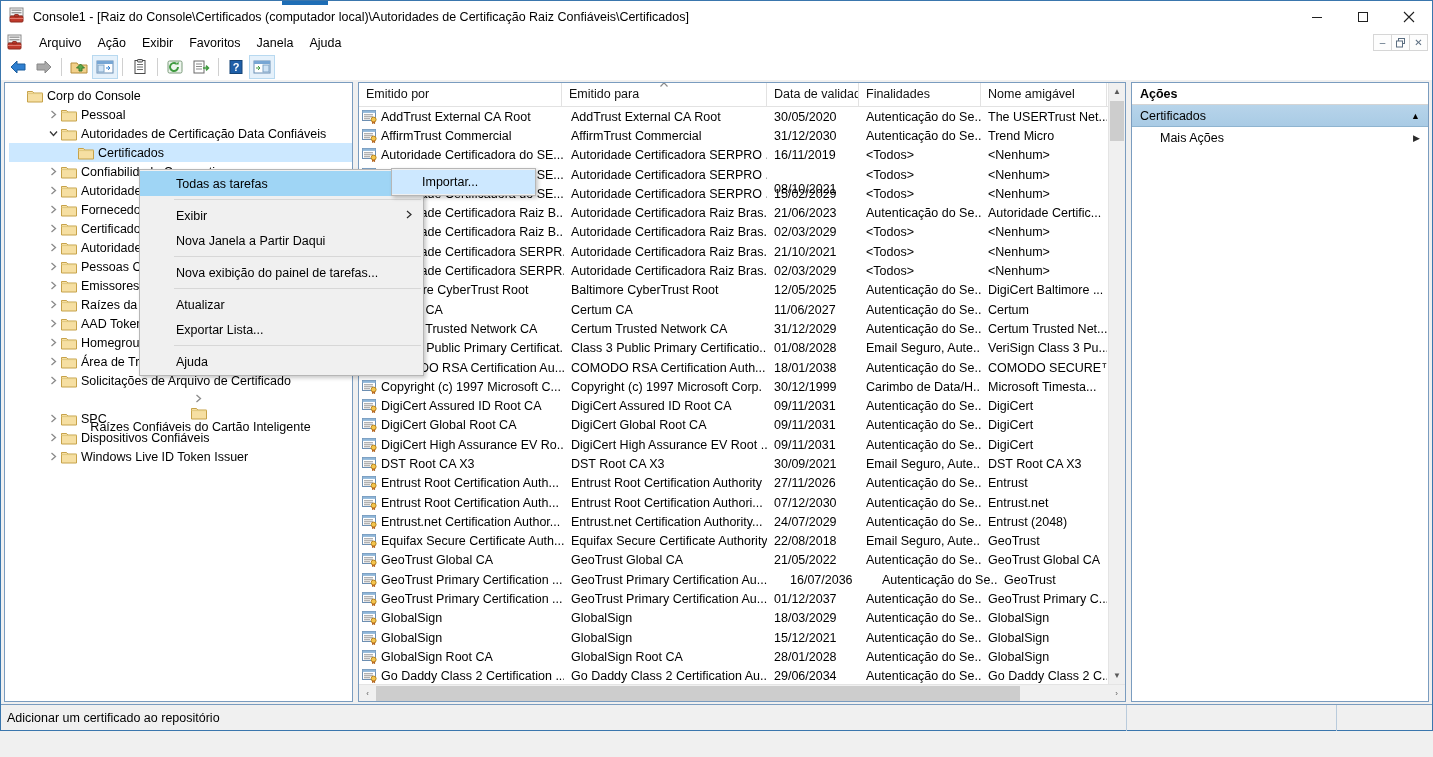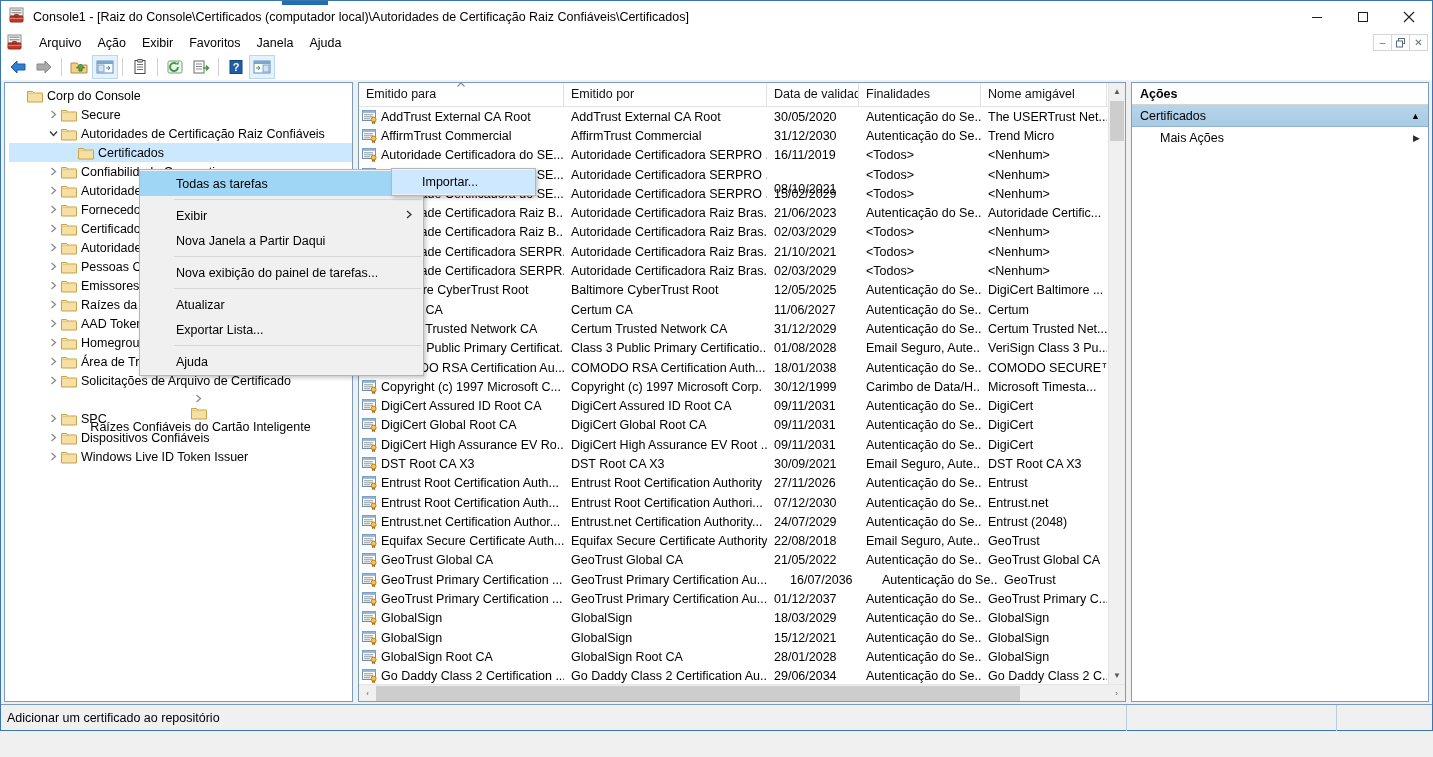--- a/index.html
+++ b/index.html
@@ -461,36 +461,36 @@
                   <path d="M2.5 1 L6.5 4.5 L2.5 8" fill="none" stroke="#8a8a8a" stroke-width="1.3"></path>
                 </svg>
               </span>
               <span class="folder-ico" style="display: flex;">
                 <svg width="16" height="14" viewBox="0 0 16 14">
                   <path d="M0.5 2.5 L5.5 2.5 L6.8 4 L15.5 4 L15.5 13 L0.5 13 Z" fill="#f6dfa2" stroke="#c9a košt"></path>
                   <path d="M0.5 2.5 L5.5 2.5 L6.8 4 L15.5 4 L15.5 13 L0.5 13 Z" fill="#f6dfa2" stroke="#c6a24a"></path>
                   <path d="M0.5 4.6 L15.5 4.6" stroke="#e0c87e"></path>
                 </svg>
               </span>
-              <span class="tree-label">Secure</span>
+              <span class="tree-label">Pessoal</span>
             </div>
             <div class="tree-row" style="padding-left: 36px;">
               <span class="chev open">
                 <svg width="9" height="9" viewBox="0 0 9 9">
                   <path d="M1 2.5 L4.5 6.5 L8 2.5" fill="none" stroke="#3a3a3a" stroke-width="1.3"></path>
                 </svg>
               </span>
               <span class="folder-ico" style="display: flex;">
                 <svg width="16" height="14" viewBox="0 0 16 14">
                   <path d="M0.5 2.5 L5.5 2.5 L6.8 4 L15.5 4 L15.5 13 L0.5 13 Z" fill="#f6dfa2" stroke="#c9a košt"></path>
                   <path d="M0.5 2.5 L5.5 2.5 L6.8 4 L15.5 4 L15.5 13 L0.5 13 Z" fill="#f6dfa2" stroke="#c6a24a"></path>
                   <path d="M0.5 4.6 L15.5 4.6" stroke="#e0c87e"></path>
                 </svg>
               </span>
-              <span class="tree-label">Autoridades de Certificação Raiz Confiáveis</span>
+              <span class="tree-label">Autoridades de Certificação Data Confiáveis</span>
             </div>
             <div class="tree-row sel" style="padding-left: 53px;">
               <span class="chev"></span>
               <span class="folder-ico" style="display: flex;">
                 <svg width="16" height="14" viewBox="0 0 16 14">
                   <path d="M0.5 2.5 L5.5 2.5 L6.8 4 L15.5 4 L15.5 13 L0.5 13 Z" fill="#f6dfa2" stroke="#c9a košt"></path>
                   <path d="M0.5 2.5 L5.5 2.5 L6.8 4 L15.5 4 L15.5 13 L0.5 13 Z" fill="#f6dfa2" stroke="#c6a24a"></path>
                   <path d="M0.5 4.6 L15.5 4.6" stroke="#e0c87e"></path>
                 </svg>
               </span>
@@ -736,24 +736,24 @@
               </span>
               <span class="tree-label">Windows Live ID Token Issuer</span>
             </div>
           </div>
       </div>
 
       <div class="splitter"></div>
 
       <div class="pane list-pane">
         <div class="list-head" id="list-head">
+            <div class="hcell" style="width: 203px; flex: 0 0 203px;"><span>Emitido por</span></div>
             <div class="hcell" style="width: 205px; flex: 0 0 205px;"><span class="sortmark"><svg width="10" height="7" viewBox="0 0 10 7">
                   <path d="M1.5 5.5 L5 1.8 L8.5 5.5" fill="none" stroke="#8a8a8a" stroke-width="1.2"></path>
                 </svg></span><span>Emitido para</span></div>
-            <div class="hcell" style="width: 203px; flex: 0 0 203px;"><span>Emitido por</span></div>
             <div class="hcell" style="width: 92px; flex: 0 0 92px;"><span>Data de validade</span></div>
             <div class="hcell" style="width: 122px; flex: 0 0 122px;"><span>Finalidades</span></div>
             <div class="hcell" style="width: 126px; flex: 0 0 126px;"><span>Nome amigável</span></div>
             <div class="hcell" style="width: 90px; flex: 0 0 90px;"><span></span></div>
           </div>
         <div class="rows" id="list-rows">
             <div class="row">
               <div class="cell c0" style="width: 205px; flex: 0 0 205px;">
                 <span style="display: flex;">
                   <svg width="16" height="14" viewBox="0 0 16 14">

